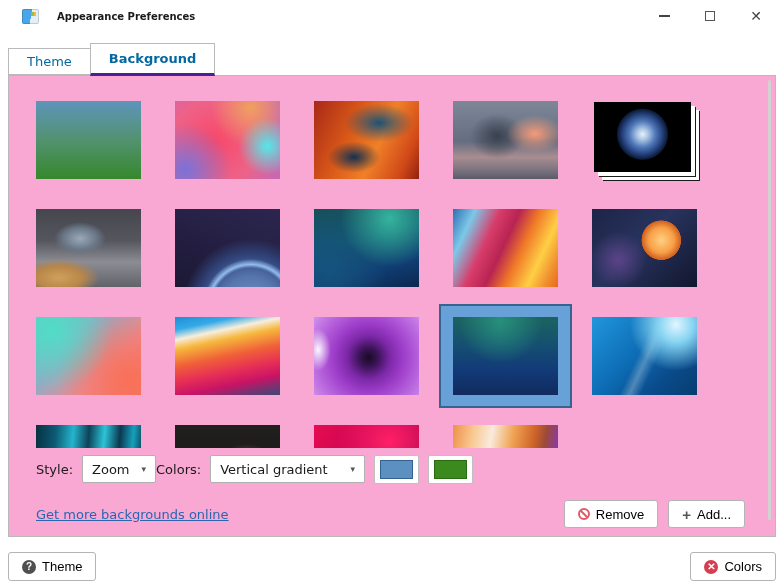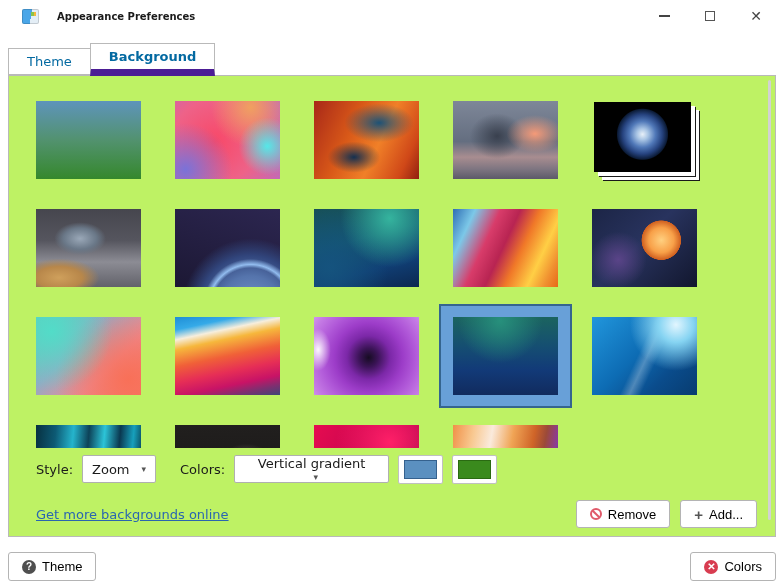--- a/index.html
+++ b/index.html
@@ -18,54 +18,54 @@
   .wc { width:16px; height:16px; display:flex; align-items:center; justify-content:center;
         color:#333; cursor:default; }
   .wc-min-bar { width:11px; height:2px; background:#444; }
   .wc-max-box { width:10px; height:10px; border:1.5px solid #555; }
   .wc-close-x { font-size:14px; color:#444; line-height:1; }
 
   
   .tabrow { display:flex; align-items:flex-end; margin:10px 8px 0 8px; height:33px; position:relative; z-index:2; }
   .tab { height:27px; border:1px solid #b9b9b9; background:#ffffff; display:flex; align-items:center;
          justify-content:center; margin-right:-1px; padding:0 18px; cursor:pointer; color:#0369a1; }
-  .tab.selected { height:33px; font-weight:bold; border-bottom:7px solid #4c1d95; margin-bottom:-1px;
+  .tab.selected { height:33px; font-weight:bold; border-bottom:3px solid #4c1d95; margin-bottom:-1px;
                   position:relative; z-index:3; }
 
   
-  .panel { position:relative; margin:0 8px; height:462px; border:1px solid #b9b9b9; background:#bef264; z-index:1; }
+  .panel { position:relative; margin:0 8px; height:462px; border:1px solid #b9b9b9; background:#f9a8d4; z-index:1; }
 
   .iconview { position:relative; height:372px; overflow:hidden; }
   .grid { display:grid; grid-template-columns:repeat(5,105px); column-gap:34px; row-gap:30px;
           padding:25px 0 0 27px; }
   .cell { position:relative; width:105px; height:78px; }
   .thumb { width:105px; height:78px; cursor:pointer; }
   .cell.selected .thumb { position:relative; z-index:1; }
   .sel-frame { position:absolute; left:-14px; top:-13px; right:-14px; bottom:-13px;
                background:#68a0d8; border:2px solid #35658f; }
   .thumb.stacked { width:97px; height:70px; margin:1px 0 0 2px; border:1px solid #000;
                    box-shadow:4px 4px 0 0 #ffffff, 5px 5px 0 0 #1a1a1a, 8px 8px 0 0 #ffffff, 9px 9px 0 0 #1a1a1a; }
   .vscrollbar { position:absolute; right:4px; top:4px; width:3px; height:440px; background:#d2d2d2;
                 border-radius:2px; z-index:4; cursor:pointer; }
 
   
   .style-row { display:flex; align-items:center; margin:6px 0 0 27px; height:30px; }
   .fieldlabel { color:#1a1a1a; }
   .dropdown { display:flex; align-items:center; justify-content:space-between; border:1px solid #b0b0b0;
               background:#ffffff; height:28px; padding:0 9px; margin-left:9px; cursor:pointer; border-radius:2px; }
   .dd-style { width:74px; }
-  .dd-colors { width:155px;flex-direction:column; }
+  .dd-colors { width:155px; }
   .dd-arrow { font-size:9px; color:#555; margin-left:8px; }
-  .colors-label { margin-left:24px; }
+  .colors-label { }
   .swatch-btn { width:45px; height:29px; border:1px solid #c0c0c0; background:#ffffff; border-radius:2px;
                 display:flex; align-items:center; justify-content:center; margin-left:9px; cursor:pointer; }
   .swatch { width:33px; height:19px; }
 
   
-  .bottom-row { position:absolute; left:27px; right:18px; bottom:8px; display:flex; align-items:center; }
+  .bottom-row { position:absolute; left:27px; right:30px; bottom:8px; display:flex; align-items:center; }
   .link { color:#2a66b0; text-decoration:underline; cursor:pointer; }
   .bottom-btns { margin-left:auto; display:flex; gap:10px;border-radius:6px; }
   .btn { height:28px; border:1px solid #b4b4b4; background:#ffffff; border-radius:3px;
          display:flex; align-items:center; justify-content:center; padding:0 13px; gap:6px;
          font-size:13px; cursor:pointer; }
   .no-icon { width:12px; height:12px; border:2px solid #e05a6a; border-radius:50%; position:relative; flex:0 0 auto; }
   .no-icon::after { content:''; position:absolute; left:-1px; top:3px; width:10px; height:2px;
                     background:#e05a6a; transform:rotate(45deg); }
   .plus-glyph { color:#555; font-weight:bold; font-size:15px; line-height:1; }
 

